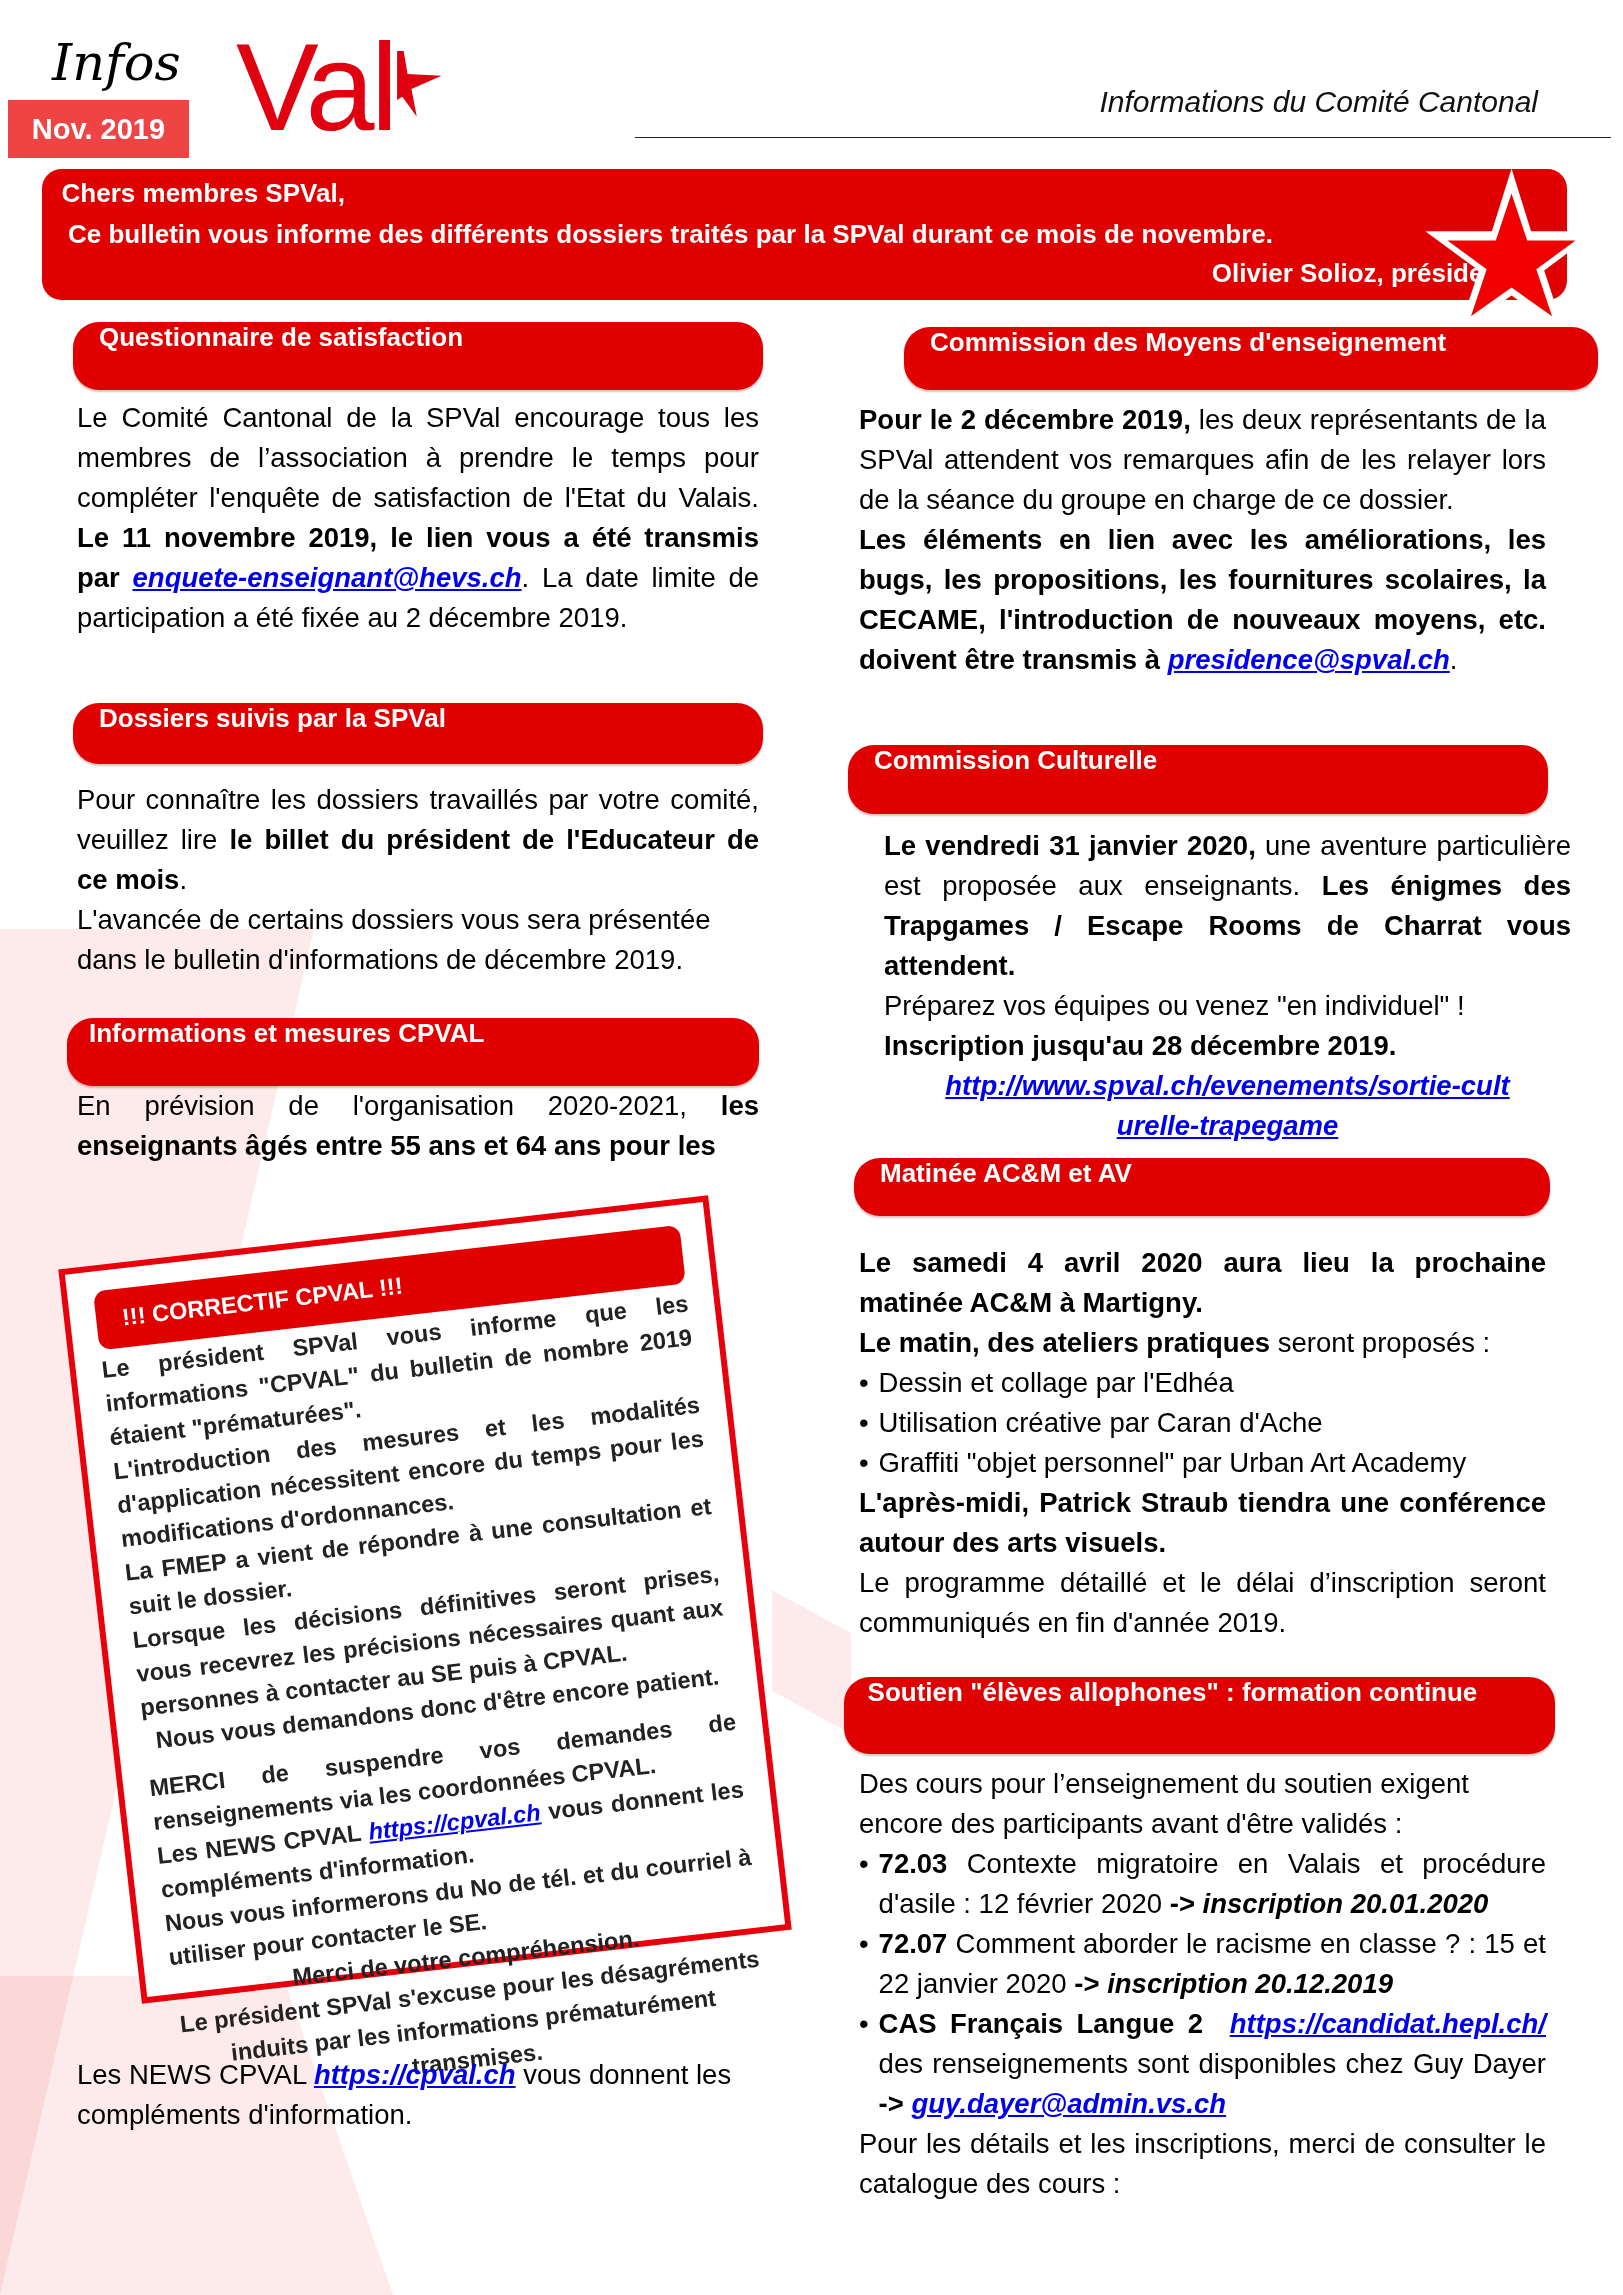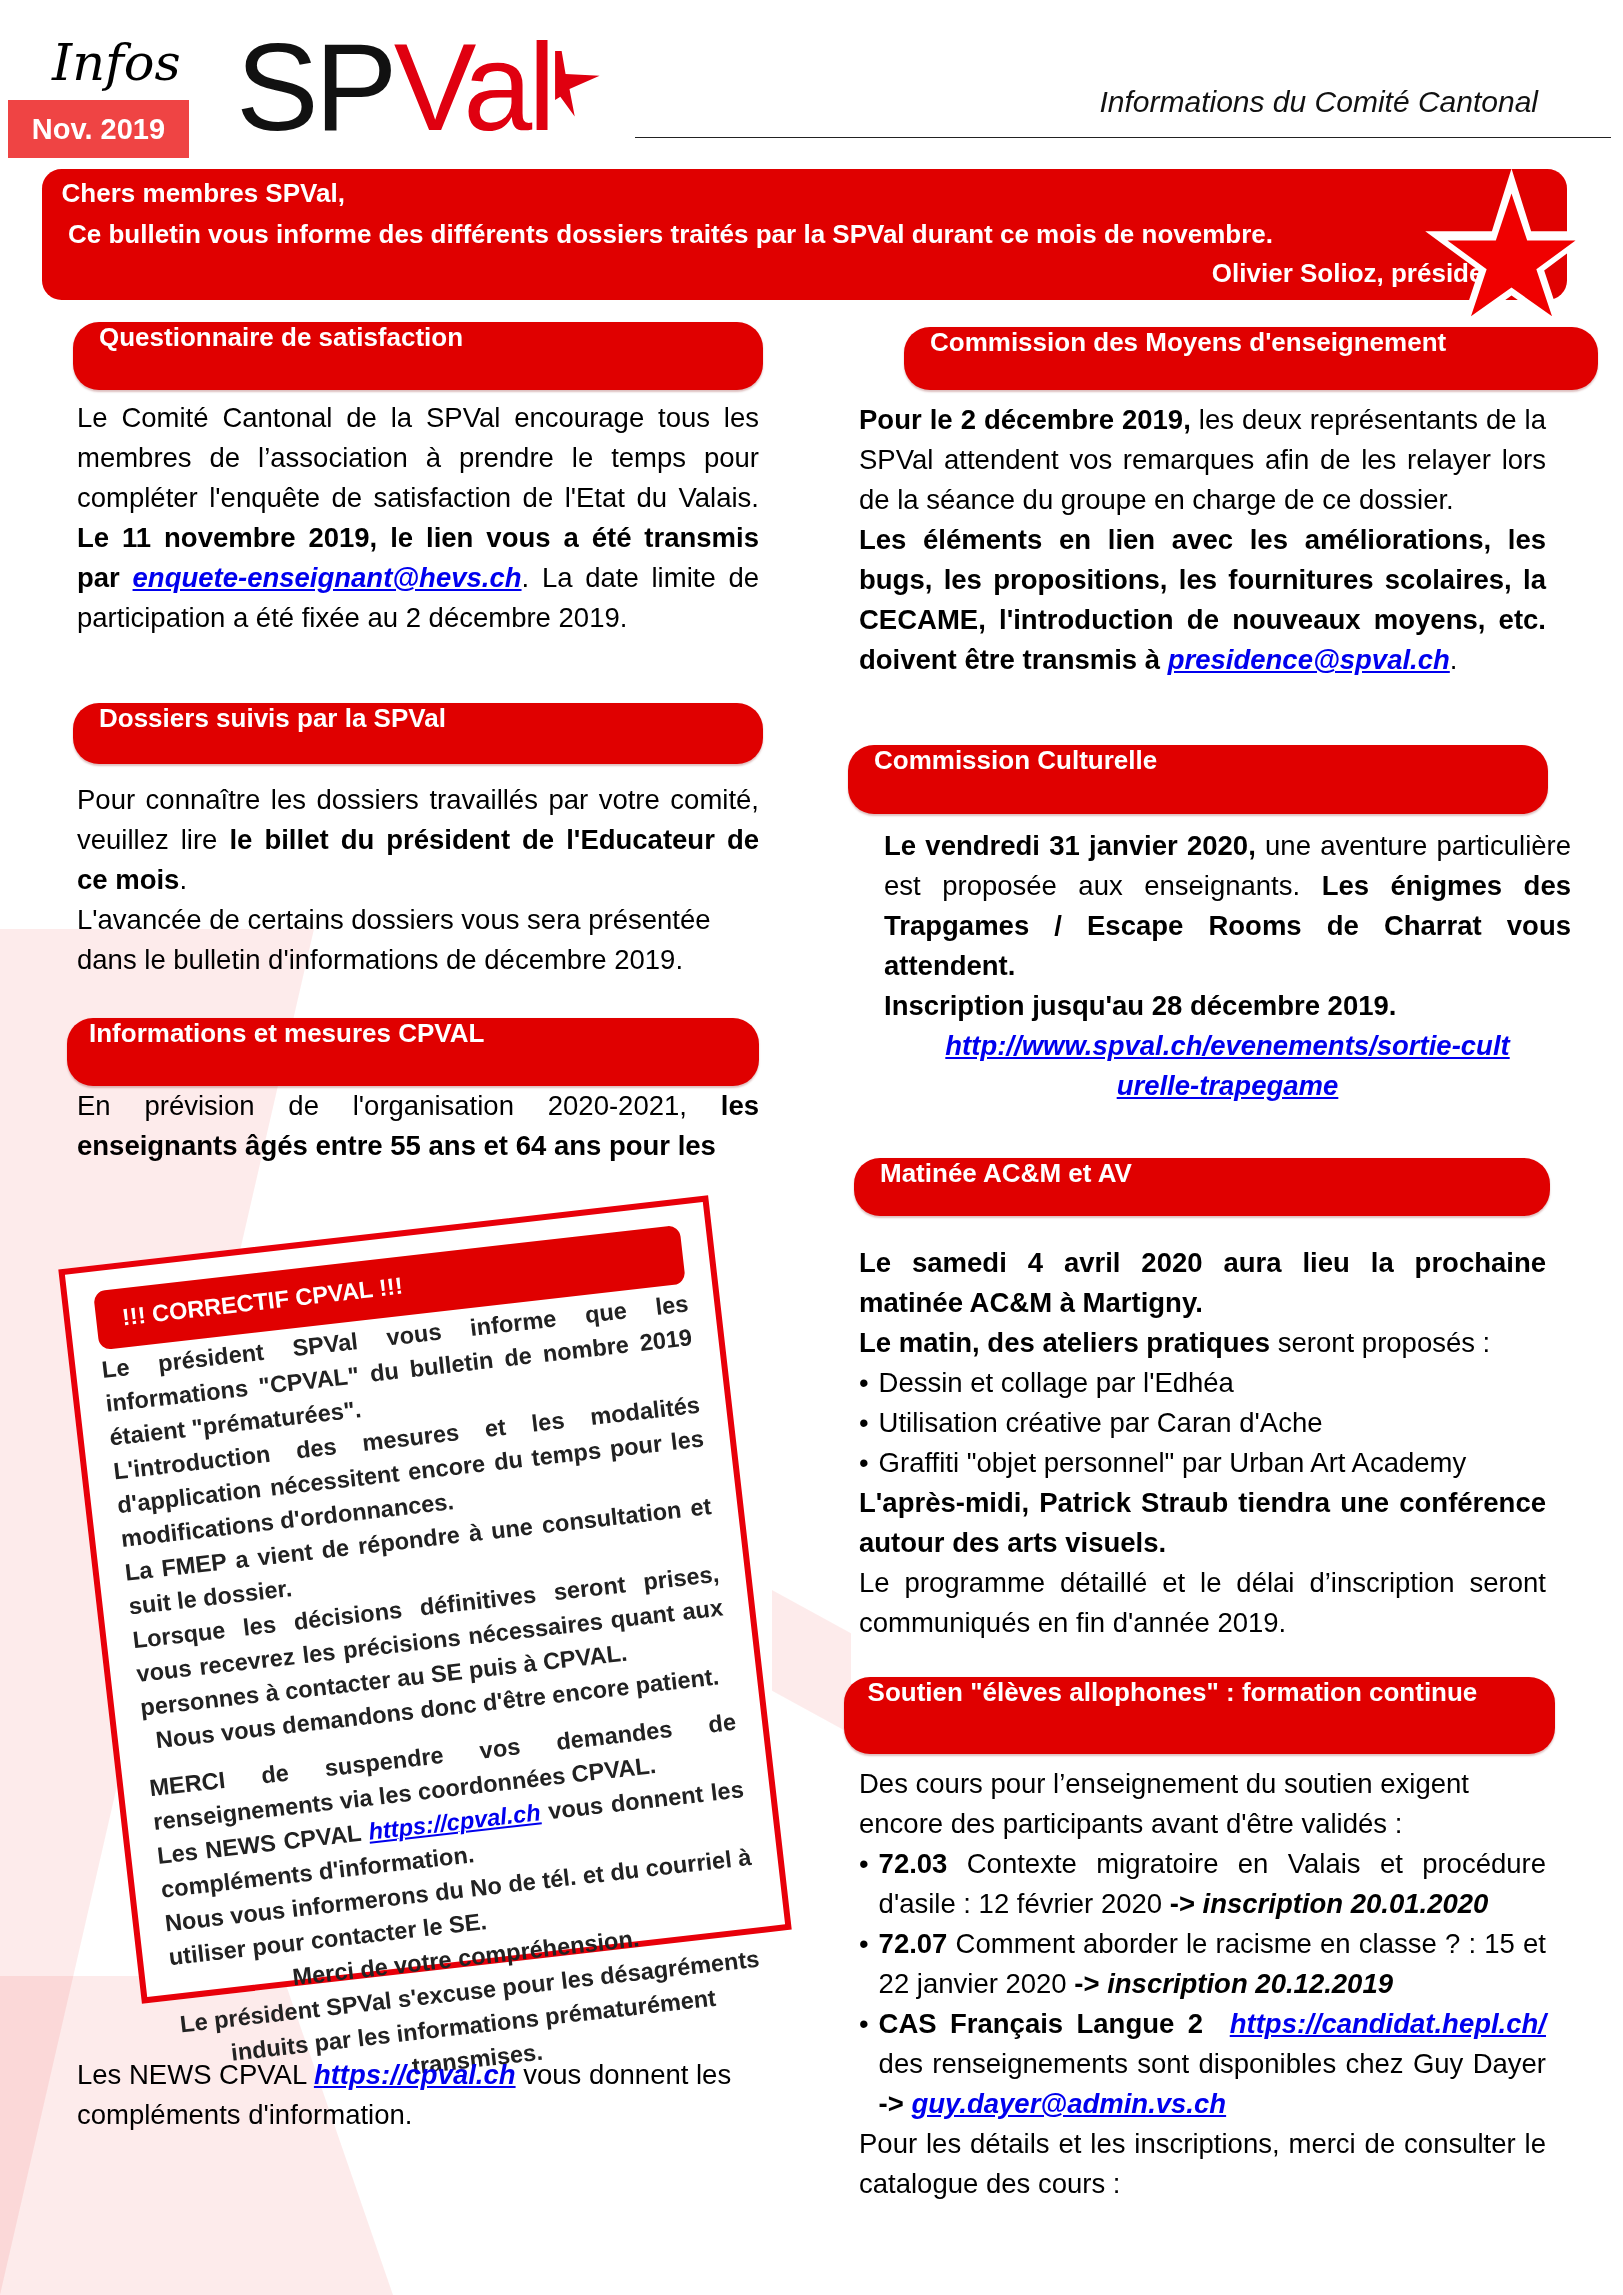--- a/index.html
+++ b/index.html
@@ -101,21 +101,20 @@
 </head>
 <body>
 
 <div class="bg-shape-left"></div>
 <div class="bg-shape-left2"></div>
 <div class="bg-shape-mid"></div>
 
 <div class="infos-word">Infos</div>
 <div class="date-badge">Nov. 2019</div>
 <div class="logo">
-  <span class="sp">SP</span>
     <span class="val">Val</span>
   <svg class="logo-star" width="46" height="72" viewBox="0 0 70 110">
     <polygon points="10,0 16,35 68,38 22,58 30,100 8,70 0,75 0,0" fill="#e00010"></polygon>
   </svg>
 </div>
 <div class="header-rule-left"></div>
 <div class="header-rule-right"></div>
 <div class="header-subtitle">Informations du Comité Cantonal</div>
 
 <div class="intro-banner">
@@ -174,20 +173,21 @@
 <div class="section-body" style="left:859px; top:400px; width:687px;">
   <p><span class="b">Pour le 2 décembre 2019,</span><span> les deux représentants de la SPVal attendent vos remarques afin de les relayer lors de la séance du groupe en charge de ce dossier.</span></p>
   <p><span class="b">Les éléments en lien avec les améliorations, les bugs, les propositions, les fournitures scolaires, la CECAME, l'introduction de nouveaux moyens, etc. doivent être transmis à </span><a class="link">presidence@spval.ch</a><span>.</span></p>
 </div>
 
 <div class="section-header" style="left:848px; top:745px; width:700px; height:69px;">
   <span>Commission Culturelle</span>
 </div>
 <div class="section-body" style="left:859px; top:826px; width:687px;margin-left:25px;">
   <p><span class="b">Le vendredi 31 janvier 2020,</span><span> une aventure particulière est proposée aux enseignants. </span><span class="b">Les énigmes des Trapgames / Escape Rooms de Charrat vous attendent.</span></p>
+  <p>Préparez vos équipes ou venez "en individuel" !</p>
   <p class="b">Inscription jusqu'au 28 décembre 2019.</p>
   <p class="center" style="padding:0 59px;"><a class="link" style="word-break:break-all;">http://www.spval.ch/evenements/sortie-culturelle-trapegame</a></p>
 </div>
 
 <div class="section-header" style="left:854px; top:1158px; width:696px; height:58px;">
   <span>Matinée AC&amp;M et AV</span>
 </div>
 <div class="section-body" style="left:859px; top:1243px; width:687px;">
   <p class="b">Le samedi 4 avril 2020 aura lieu la prochaine matinée AC&amp;M à Martigny.</p>
   <p style="text-align:left"><span class="b">Le matin, des ateliers pratiques</span><span> seront proposés :</span></p>

